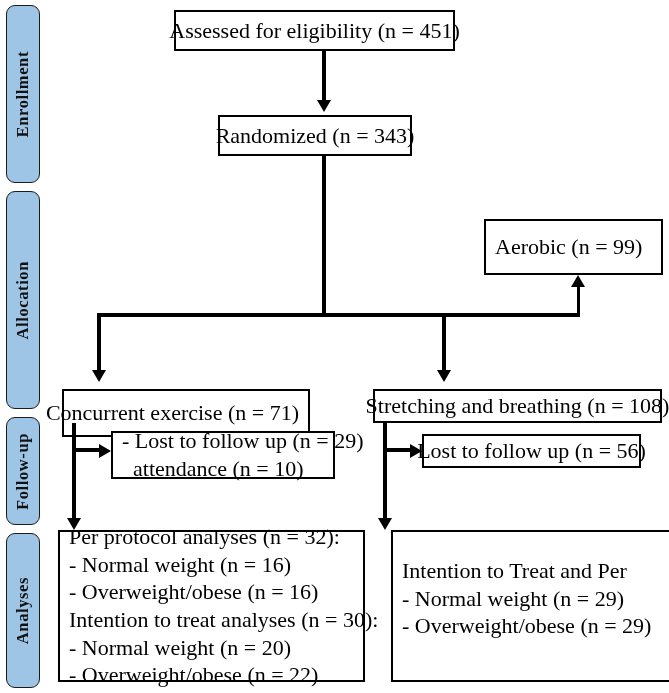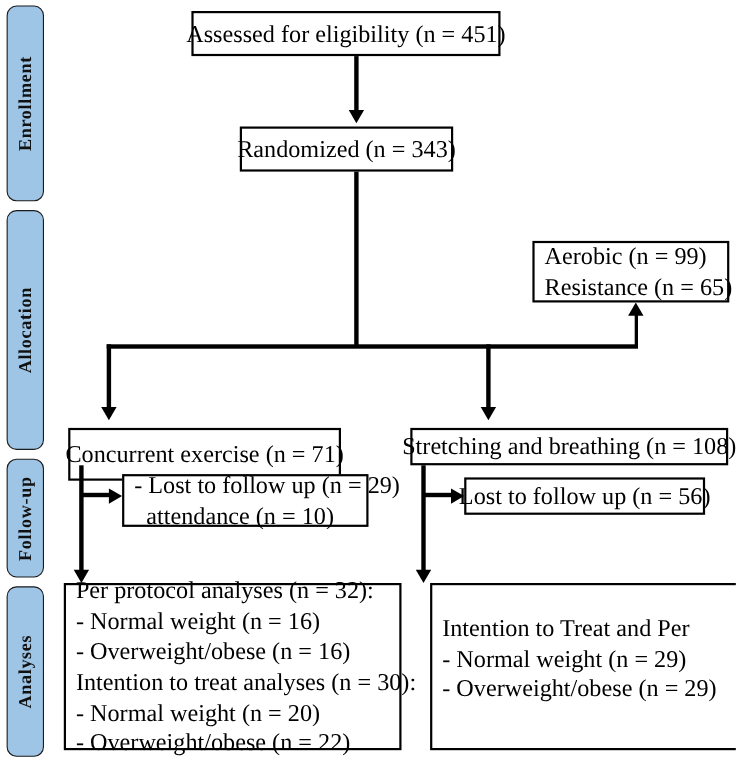--- a/index.html
+++ b/index.html
@@ -129,24 +129,23 @@
   <div class="arrow-down" style="left:91.5px; top:370px;"></div>
 
   <div class="vline" style="left:442px; top:313px; width:3.5px; height:59px;"></div>
   <div class="arrow-down" style="left:436.5px; top:370px;"></div>
 
   <div class="vline" style="left:576.5px; top:286px; width:3.5px; height:30px;"></div>
   <div class="arrow-up" style="left:571px; top:275px;"></div>
 
   <div class="node" style="left:484px; top:219px; width:179px; height:56px;">
     <span class="line">Aerobic (n = 99)</span>
-    <span class="line">Resistance (n = 65)</span>
   </div>
 
-  <div class="node center-text" style="left:62px; top:389px; width:248px; height:48px;">
+  <div class="node center-text" style="left:62px; top:389px; width:248px; height:48px;align-items:flex-end;">
     <span class="line">Concurrent exercise (n = 71)</span>
   </div>
 
   <div class="node center-text" style="left:373px; top:389px; width:289px; height:34px;">
     <span class="line">Stretching and breathing (n = 108)</span>
   </div>
 
   <div class="vline" style="left:72px; top:423px; width:3.5px; height:98px;"></div>
   <div class="arrow-down" style="left:66.5px; top:518px;"></div>
   <div class="hline" style="left:75px; top:448px; width:26px; height:3.5px;"></div>

